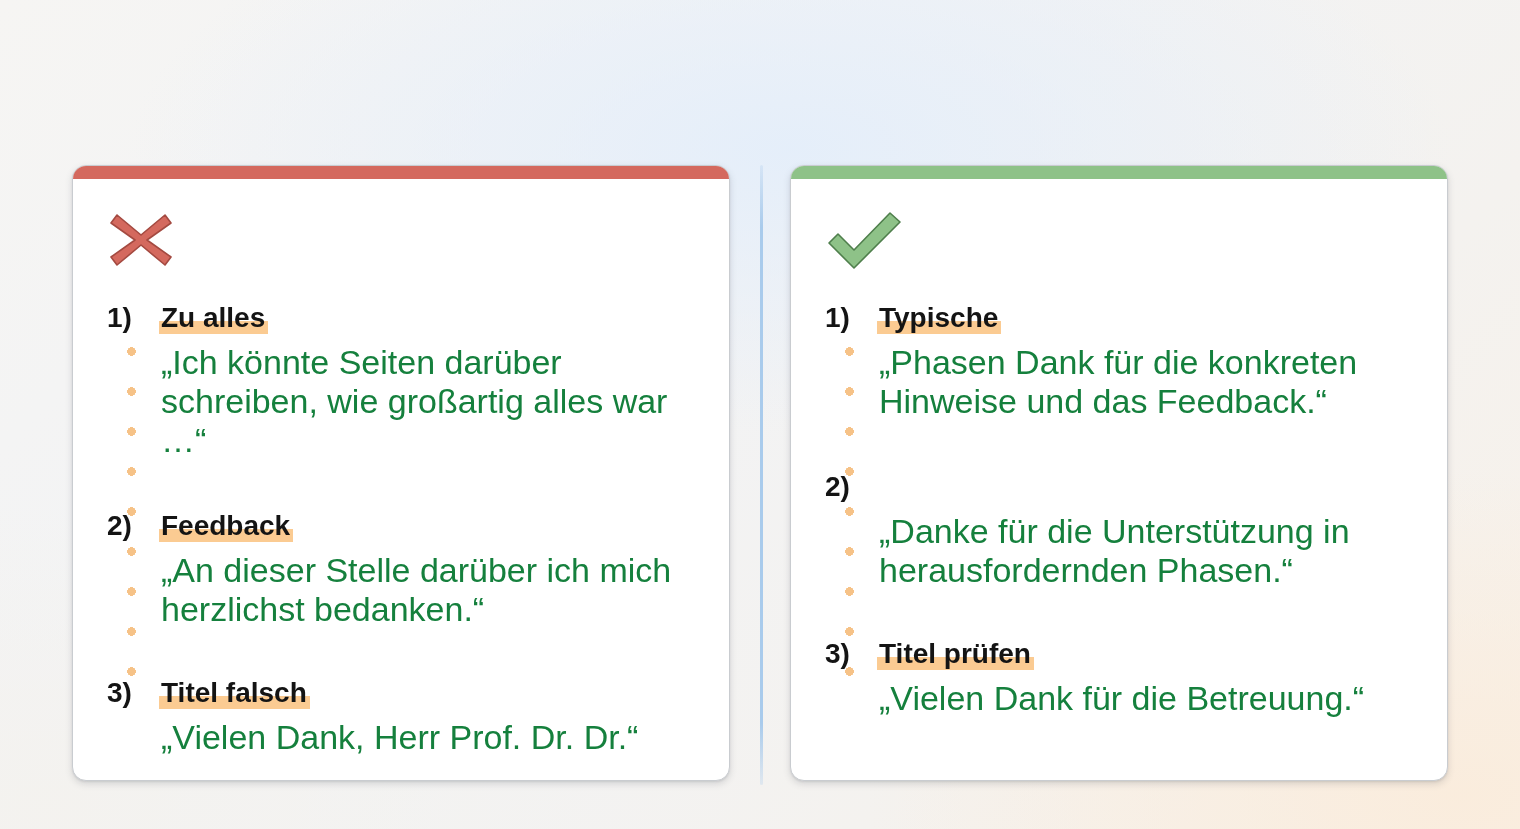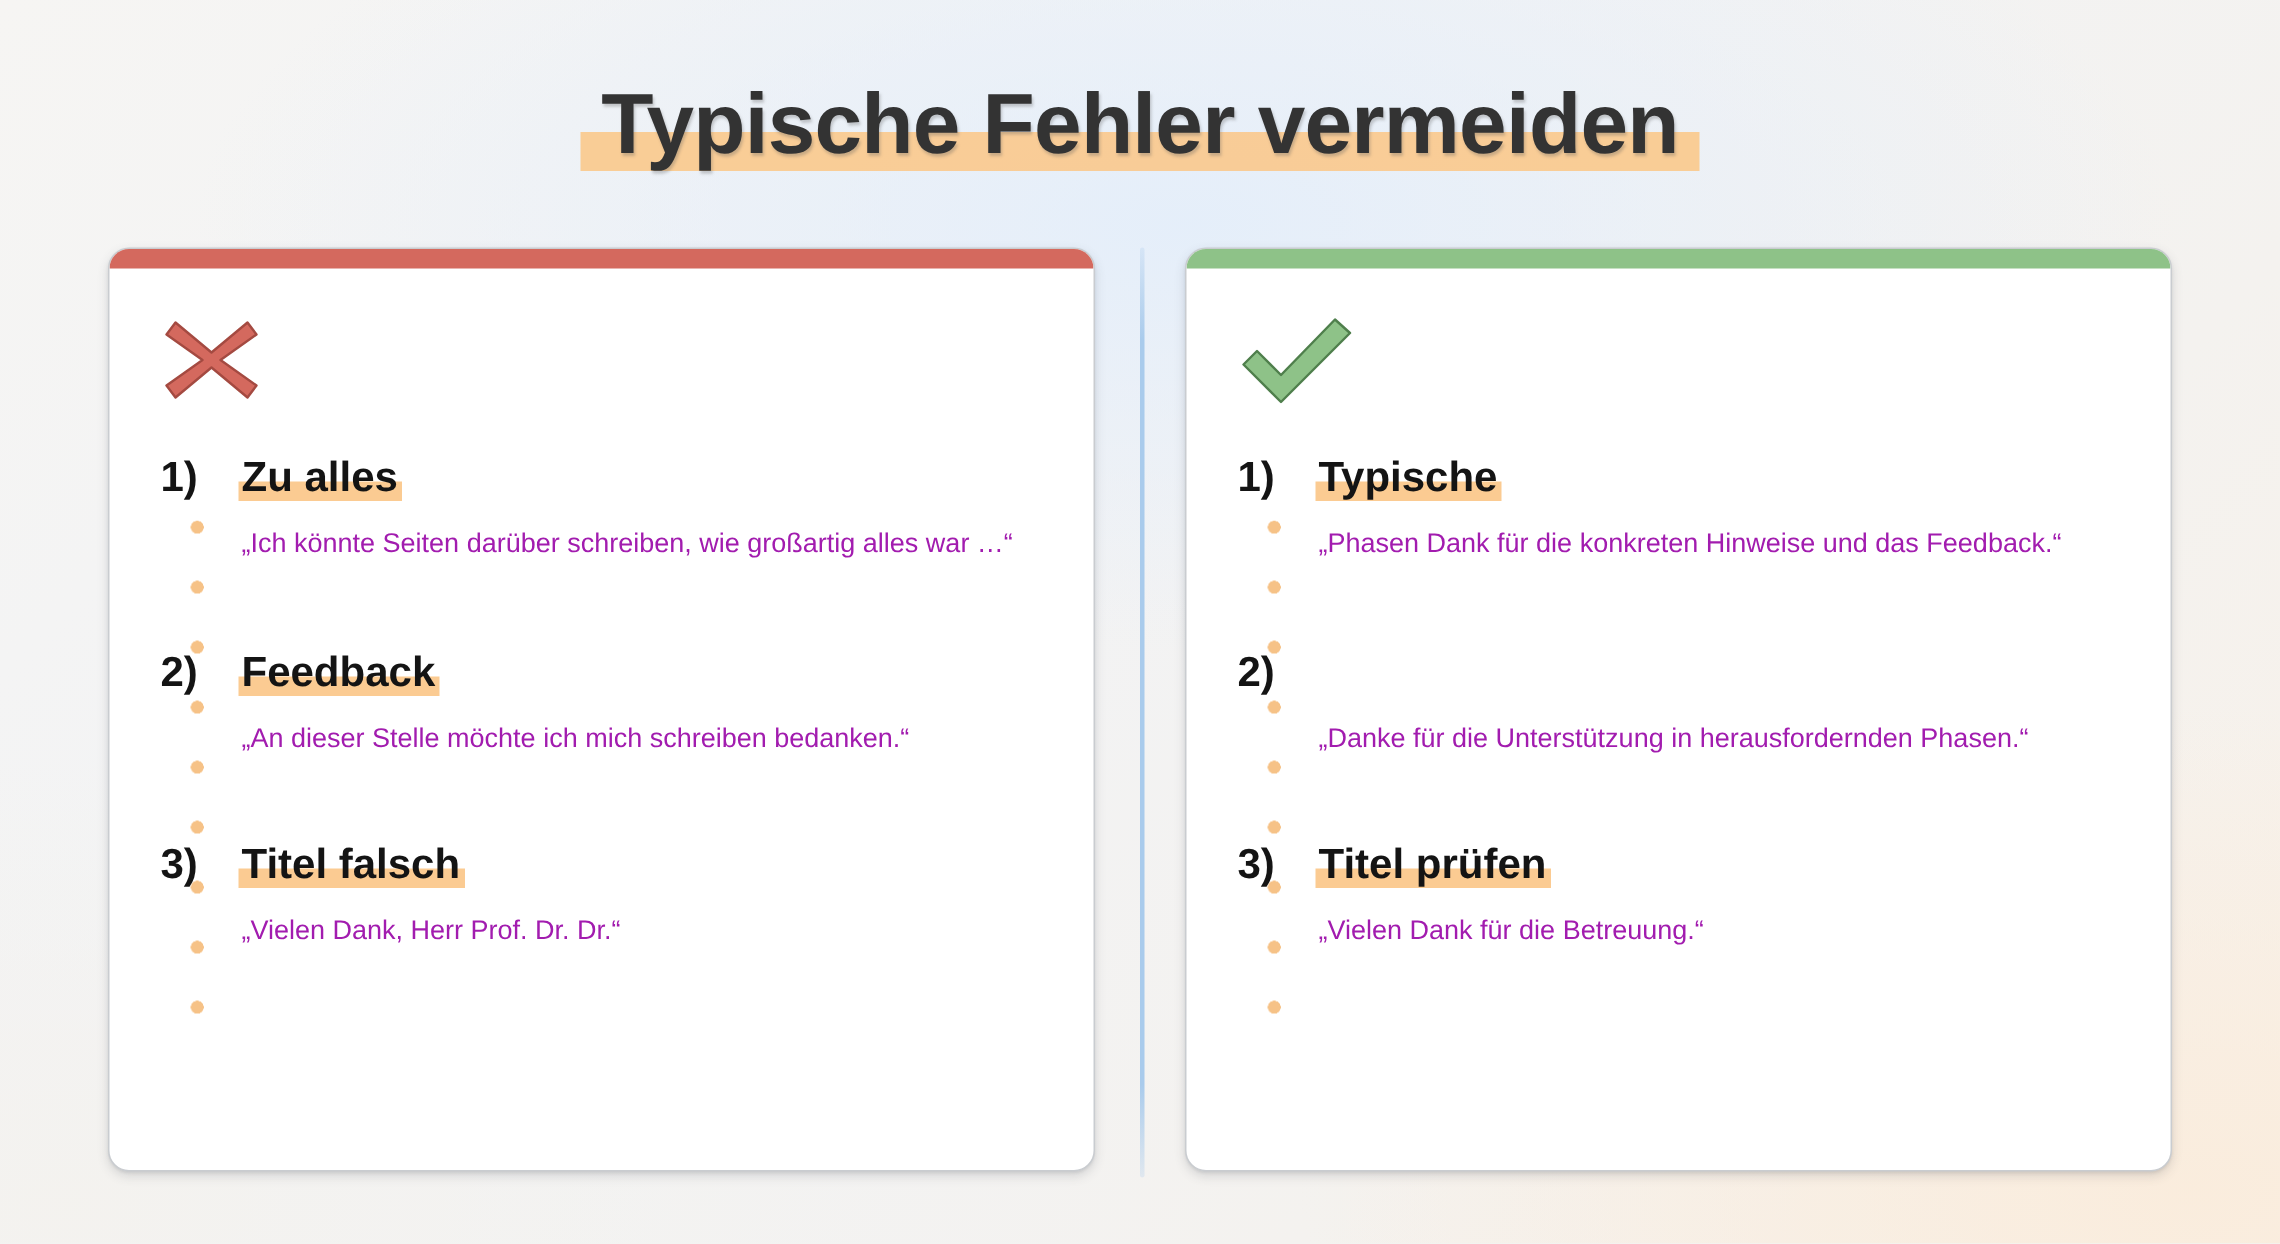--- a/index.html
+++ b/index.html
@@ -164,39 +164,33 @@
     position: relative;
     z-index: 1;
     font-size: 28px;
     font-weight: bold;
     color: #141414;
     line-height: 40px;
     white-space: nowrap;
   }
   .li-quote {
     margin: 5px 0 0 88px;
-    font-size: 18px;
-    color: #a21caf;
+    font-size: 34px;
+    color: #15803d;
     line-height: 39px;
     max-width: 560px;
   }
   .gap-1 { height: 46px; }
   .gap-2 { height: 44px; }
 </style>
 </head>
 <body>
 
 <div id="slide">
 
-  <div id="title-wrap">
-    <span id="title-inner">
-      <span id="title-highlight"></span>
-      <span id="page-title">Typische Fehler vermeiden</span>
-    </span>
-  </div>
 
   <div id="center-divider"></div>
 
   <div class="card" id="card-left">
     <div class="card-topbar topbar-bad"></div>
     <div class="card-body">
 
       <div class="status-icon">
         <svg width="68" height="62" viewBox="0 0 68 62">
           <path d="M10 6 L34 26 L58 6 L64 14 L40 31 L64 48 L58 56 L34 36 L10 56 L4 48 L28 31 L4 14 Z" fill="#d4695e" stroke="#a44a41" stroke-width="1.6" stroke-linejoin="round"></path>
@@ -221,21 +215,21 @@
         <div class="gap-1"></div>
 
         <div class="list-item">
           <div class="li-head">
             <span class="li-num">2)</span>
             <span class="li-title-wrap">
               <span class="li-title-hl"></span>
               <span class="li-title">Feedback</span>
             </span>
           </div>
-          <div class="li-quote">„An dieser Stelle möchte ich mich schreiben bedanken.“</div>
+          <div class="li-quote">„An dieser Stelle darüber ich mich herzlichst bedanken.“</div>
         </div>
 
         <div class="gap-2"></div>
 
         <div class="list-item">
           <div class="li-head">
             <span class="li-num">3)</span>
             <span class="li-title-wrap">
               <span class="li-title-hl"></span>
               <span class="li-title">Titel falsch</span>

